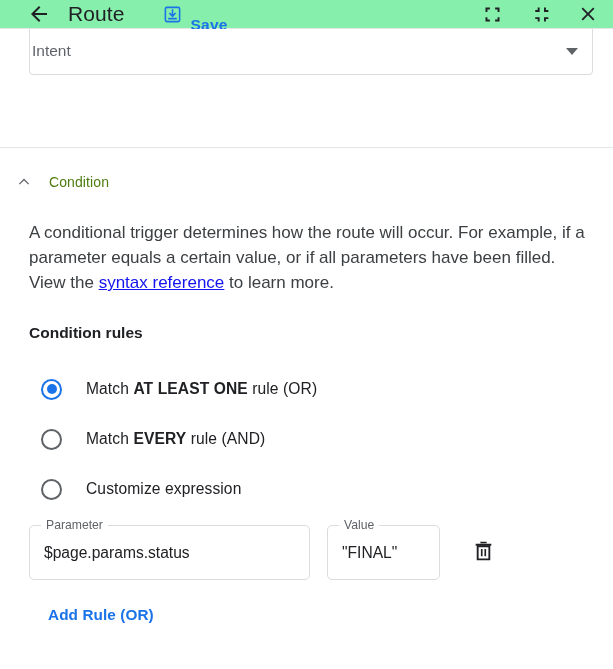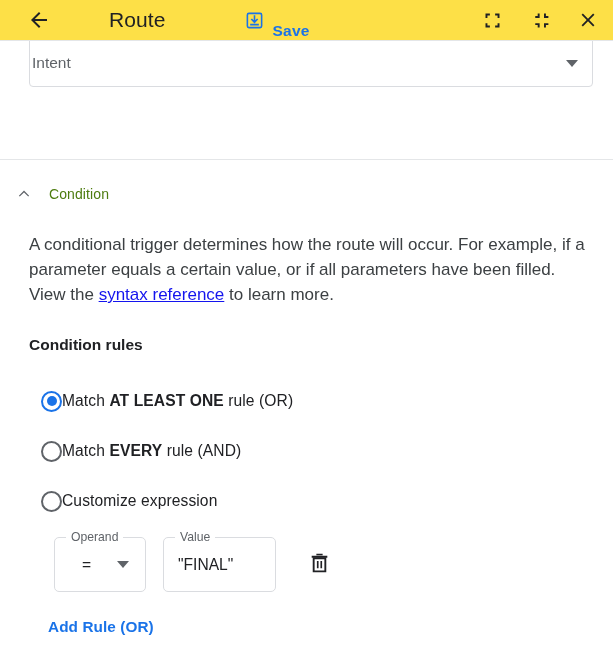--- a/index.html
+++ b/index.html
@@ -7,27 +7,26 @@
     width: 613px;
     height: 669px;
     background: #ffffff;
     font-family: "Liberation Sans", sans-serif;
     overflow: hidden;
   }
 
   
   .header {
     position: relative;
-    height: 41px;
+    height: 29px;
     display: flex;
     align-items: center;
     padding: 0 14px 0 26px;
-    background: #fde047;
+    background: #86efac;
     border-bottom: 1px solid #e4e6e8;
-    gap: 41px;
   }
   .back-arrow {
     width: 26px; height: 26px;
     display: flex; align-items: center; justify-content: center;
     cursor: pointer; flex: none;
   }
   .title {
     font-size: 21px;
     color: #202124;
     margin-left: 16px;
@@ -161,20 +160,21 @@
   .radio.checked::after {
     content: "";
     position: absolute;
     left: 50%; top: 50%;
     transform: translate(-50%, -50%);
     width: 10px; height: 10px;
     border-radius: 50%;
     background: #1a73e8;
   }
   .radio-label {
+    margin-left: 24px;
     font-size: 15.6px;
     color: #202124;
     letter-spacing: .1px;
     white-space: nowrap;
   }
   .radio-label b { font-weight: bold; }
 
   
   .rule-row {
     display: flex;
@@ -326,26 +326,25 @@
   <div class="radio-row">
     <span class="radio"></span>
     <span class="radio-label"><span>Customize expression</span><b></b><span></span></span>
   </div>
 
 </div>
 
 
 <div class="rule-row">
 
-
-  <div class="mfield f-operand">
-    <span class="flabel">Operand</span>
-    <span class="fval">=</span>
-    <span class="ocaret"></span>
-  </div>
+  <div class="mfield f-param">
+    <span class="flabel">Parameter</span>
+    <span class="fval">$page.params.status</span>
+  </div>
+
 
   <div class="mfield f-value">
     <span class="flabel">Value</span>
     <span class="fval">"FINAL"</span>
   </div>
 
   <div class="trash-btn">
     <span>
       <svg width="25" height="25" viewBox="0 0 24 24" aria-hidden="true">
         <path d="M9 3.5h6v1.6H9zM4.5 5.6h15v1.9h-15z" fill="#202124"></path>

